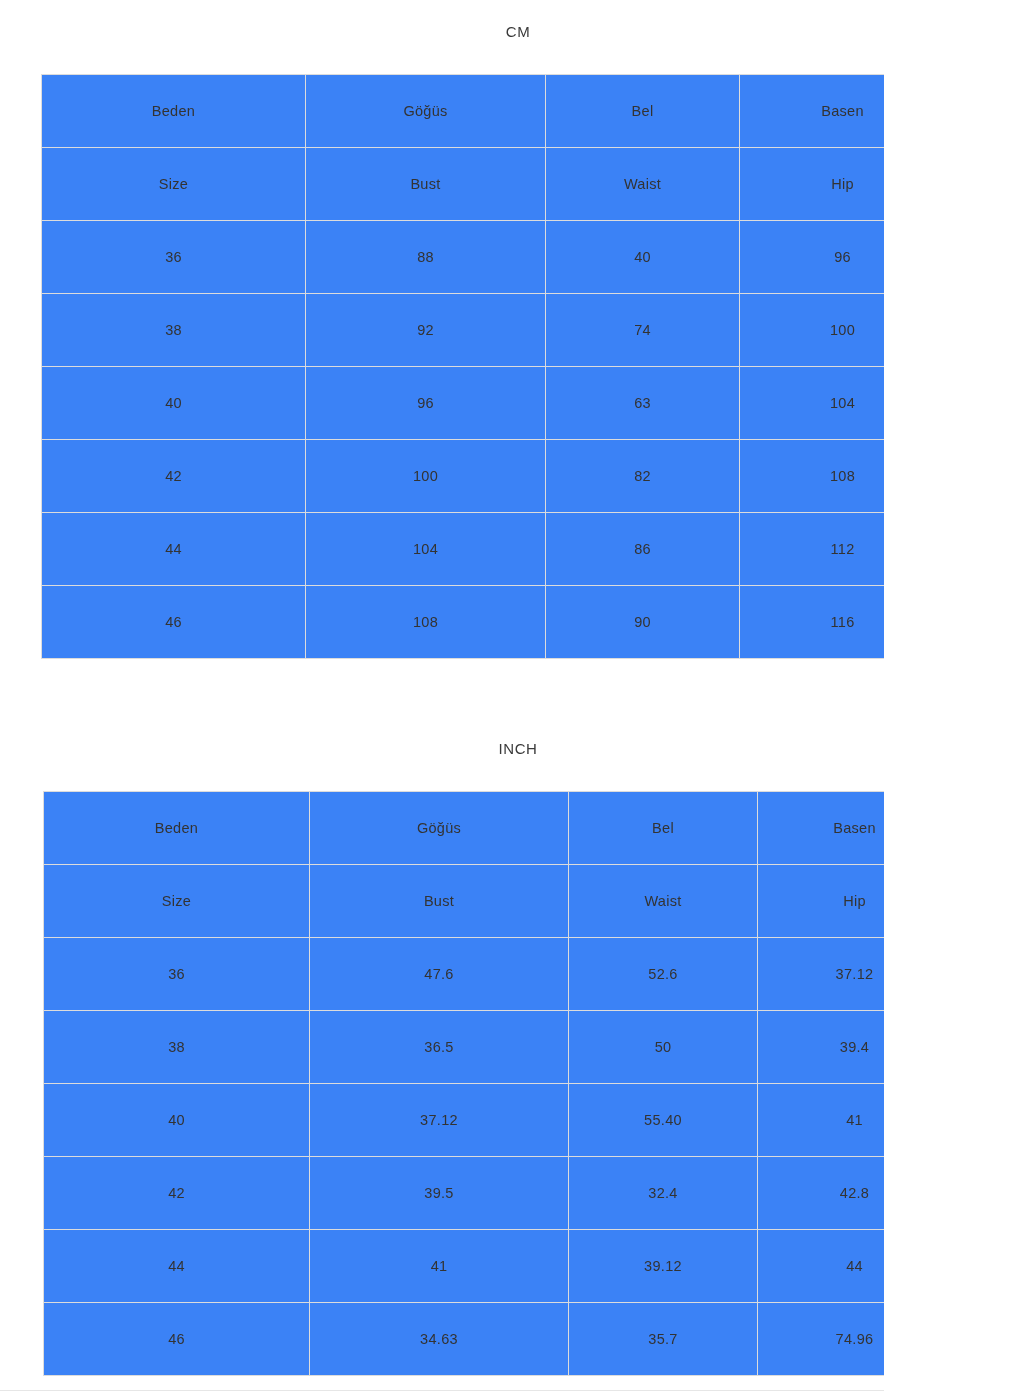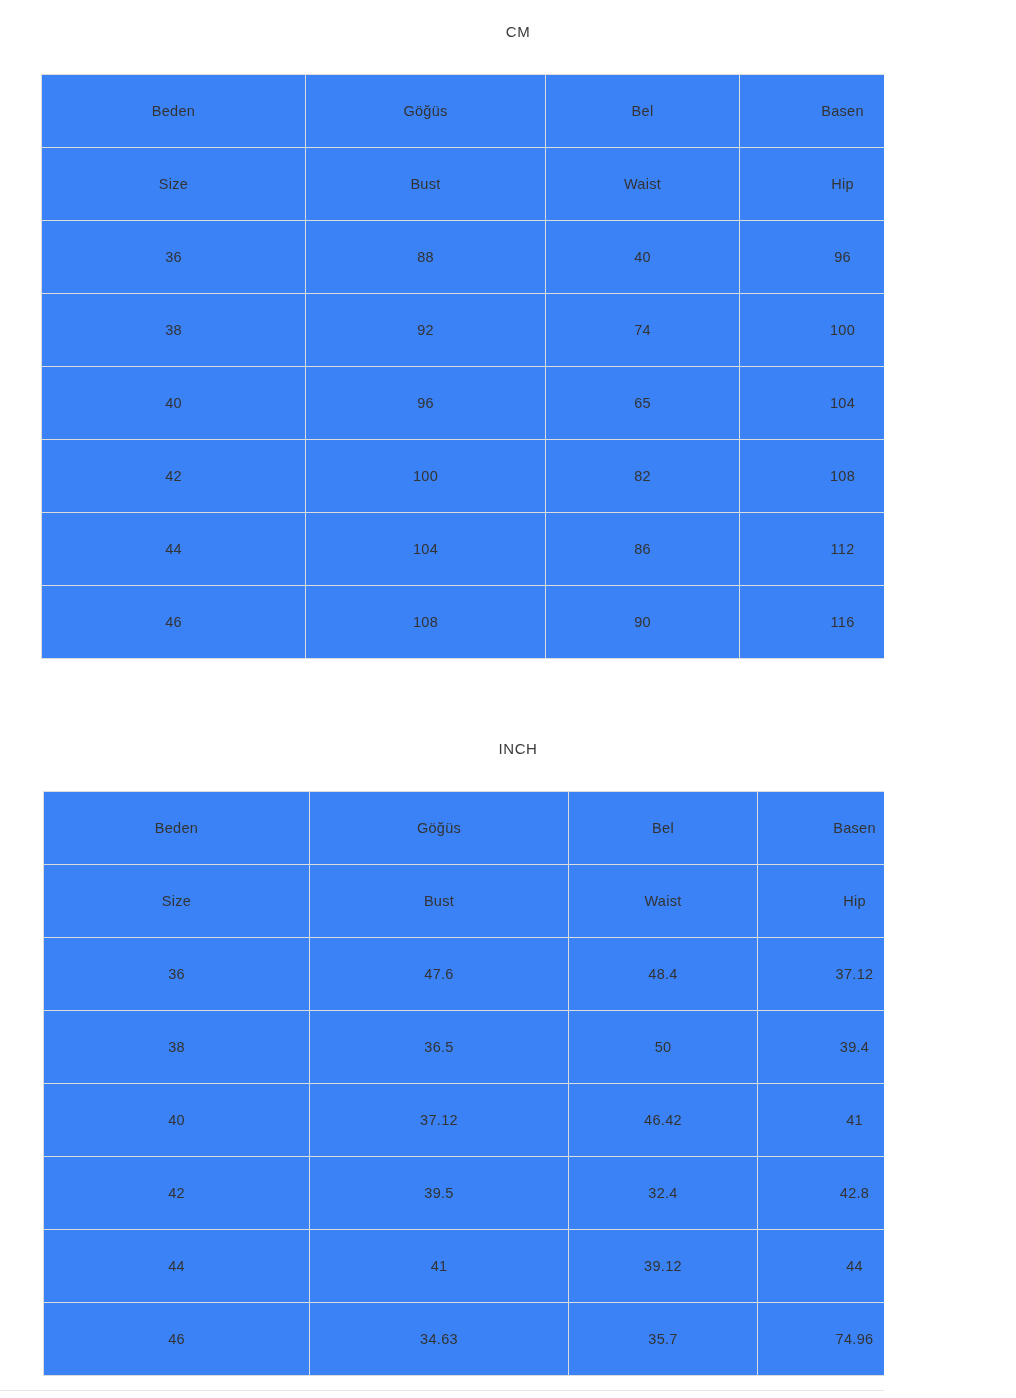--- a/index.html
+++ b/index.html
@@ -125,21 +125,21 @@
       </tr>
       <tr>
         <td>38</td>
         <td>92</td>
         <td>74</td>
         <td>100</td>
       </tr>
       <tr>
         <td>40</td>
         <td>96</td>
-        <td>65</td>
+        <td>63</td>
         <td>104</td>
       </tr>
       <tr>
         <td>42</td>
         <td>100</td>
         <td>82</td>
         <td>108</td>
       </tr>
       <tr>
         <td>44</td>
@@ -174,33 +174,33 @@
       </tr>
       <tr>
         <td>Size</td>
         <td>Bust</td>
         <td>Waist</td>
         <td>Hip</td>
       </tr>
       <tr>
         <td>36</td>
         <td>47.6</td>
-        <td>48.4</td>
+        <td>52.6</td>
         <td>37.12</td>
       </tr>
       <tr>
         <td>38</td>
         <td>36.5</td>
         <td>50</td>
         <td>39.4</td>
       </tr>
       <tr>
         <td>40</td>
         <td>37.12</td>
-        <td>46.42</td>
+        <td>55.40</td>
         <td>41</td>
       </tr>
       <tr>
         <td>42</td>
         <td>39.5</td>
         <td>32.4</td>
         <td>42.8</td>
       </tr>
       <tr>
         <td>44</td>

